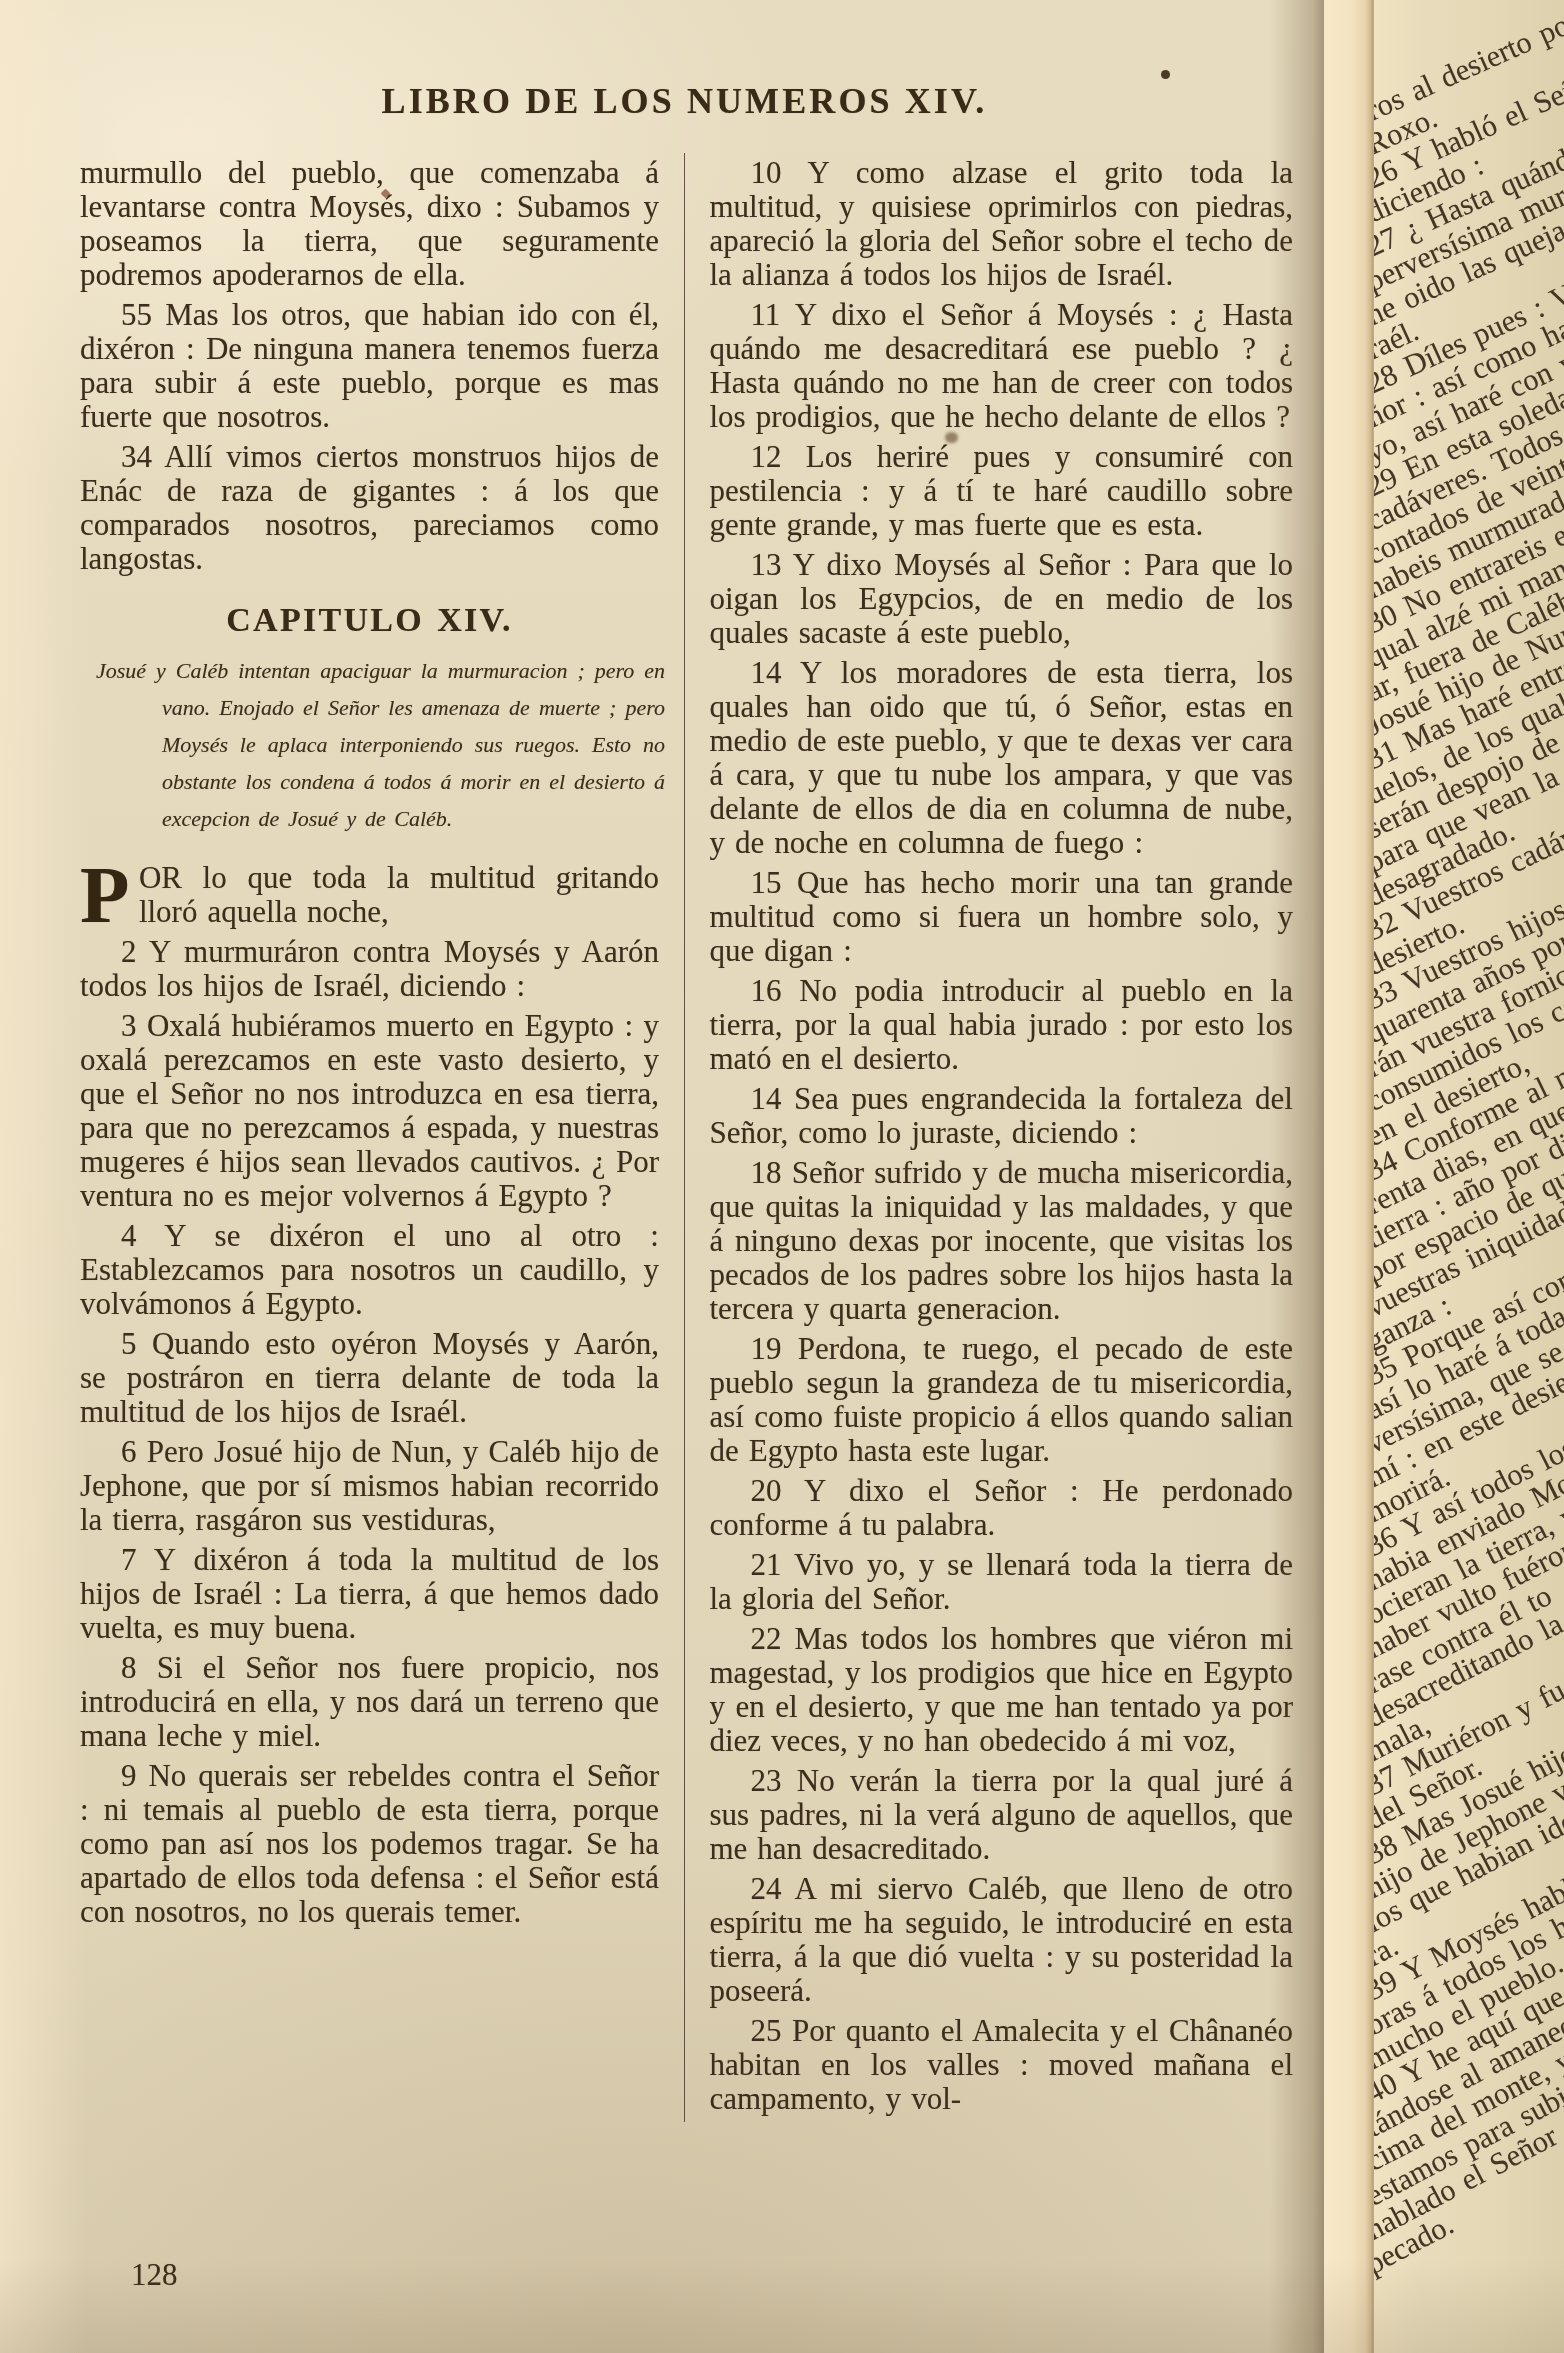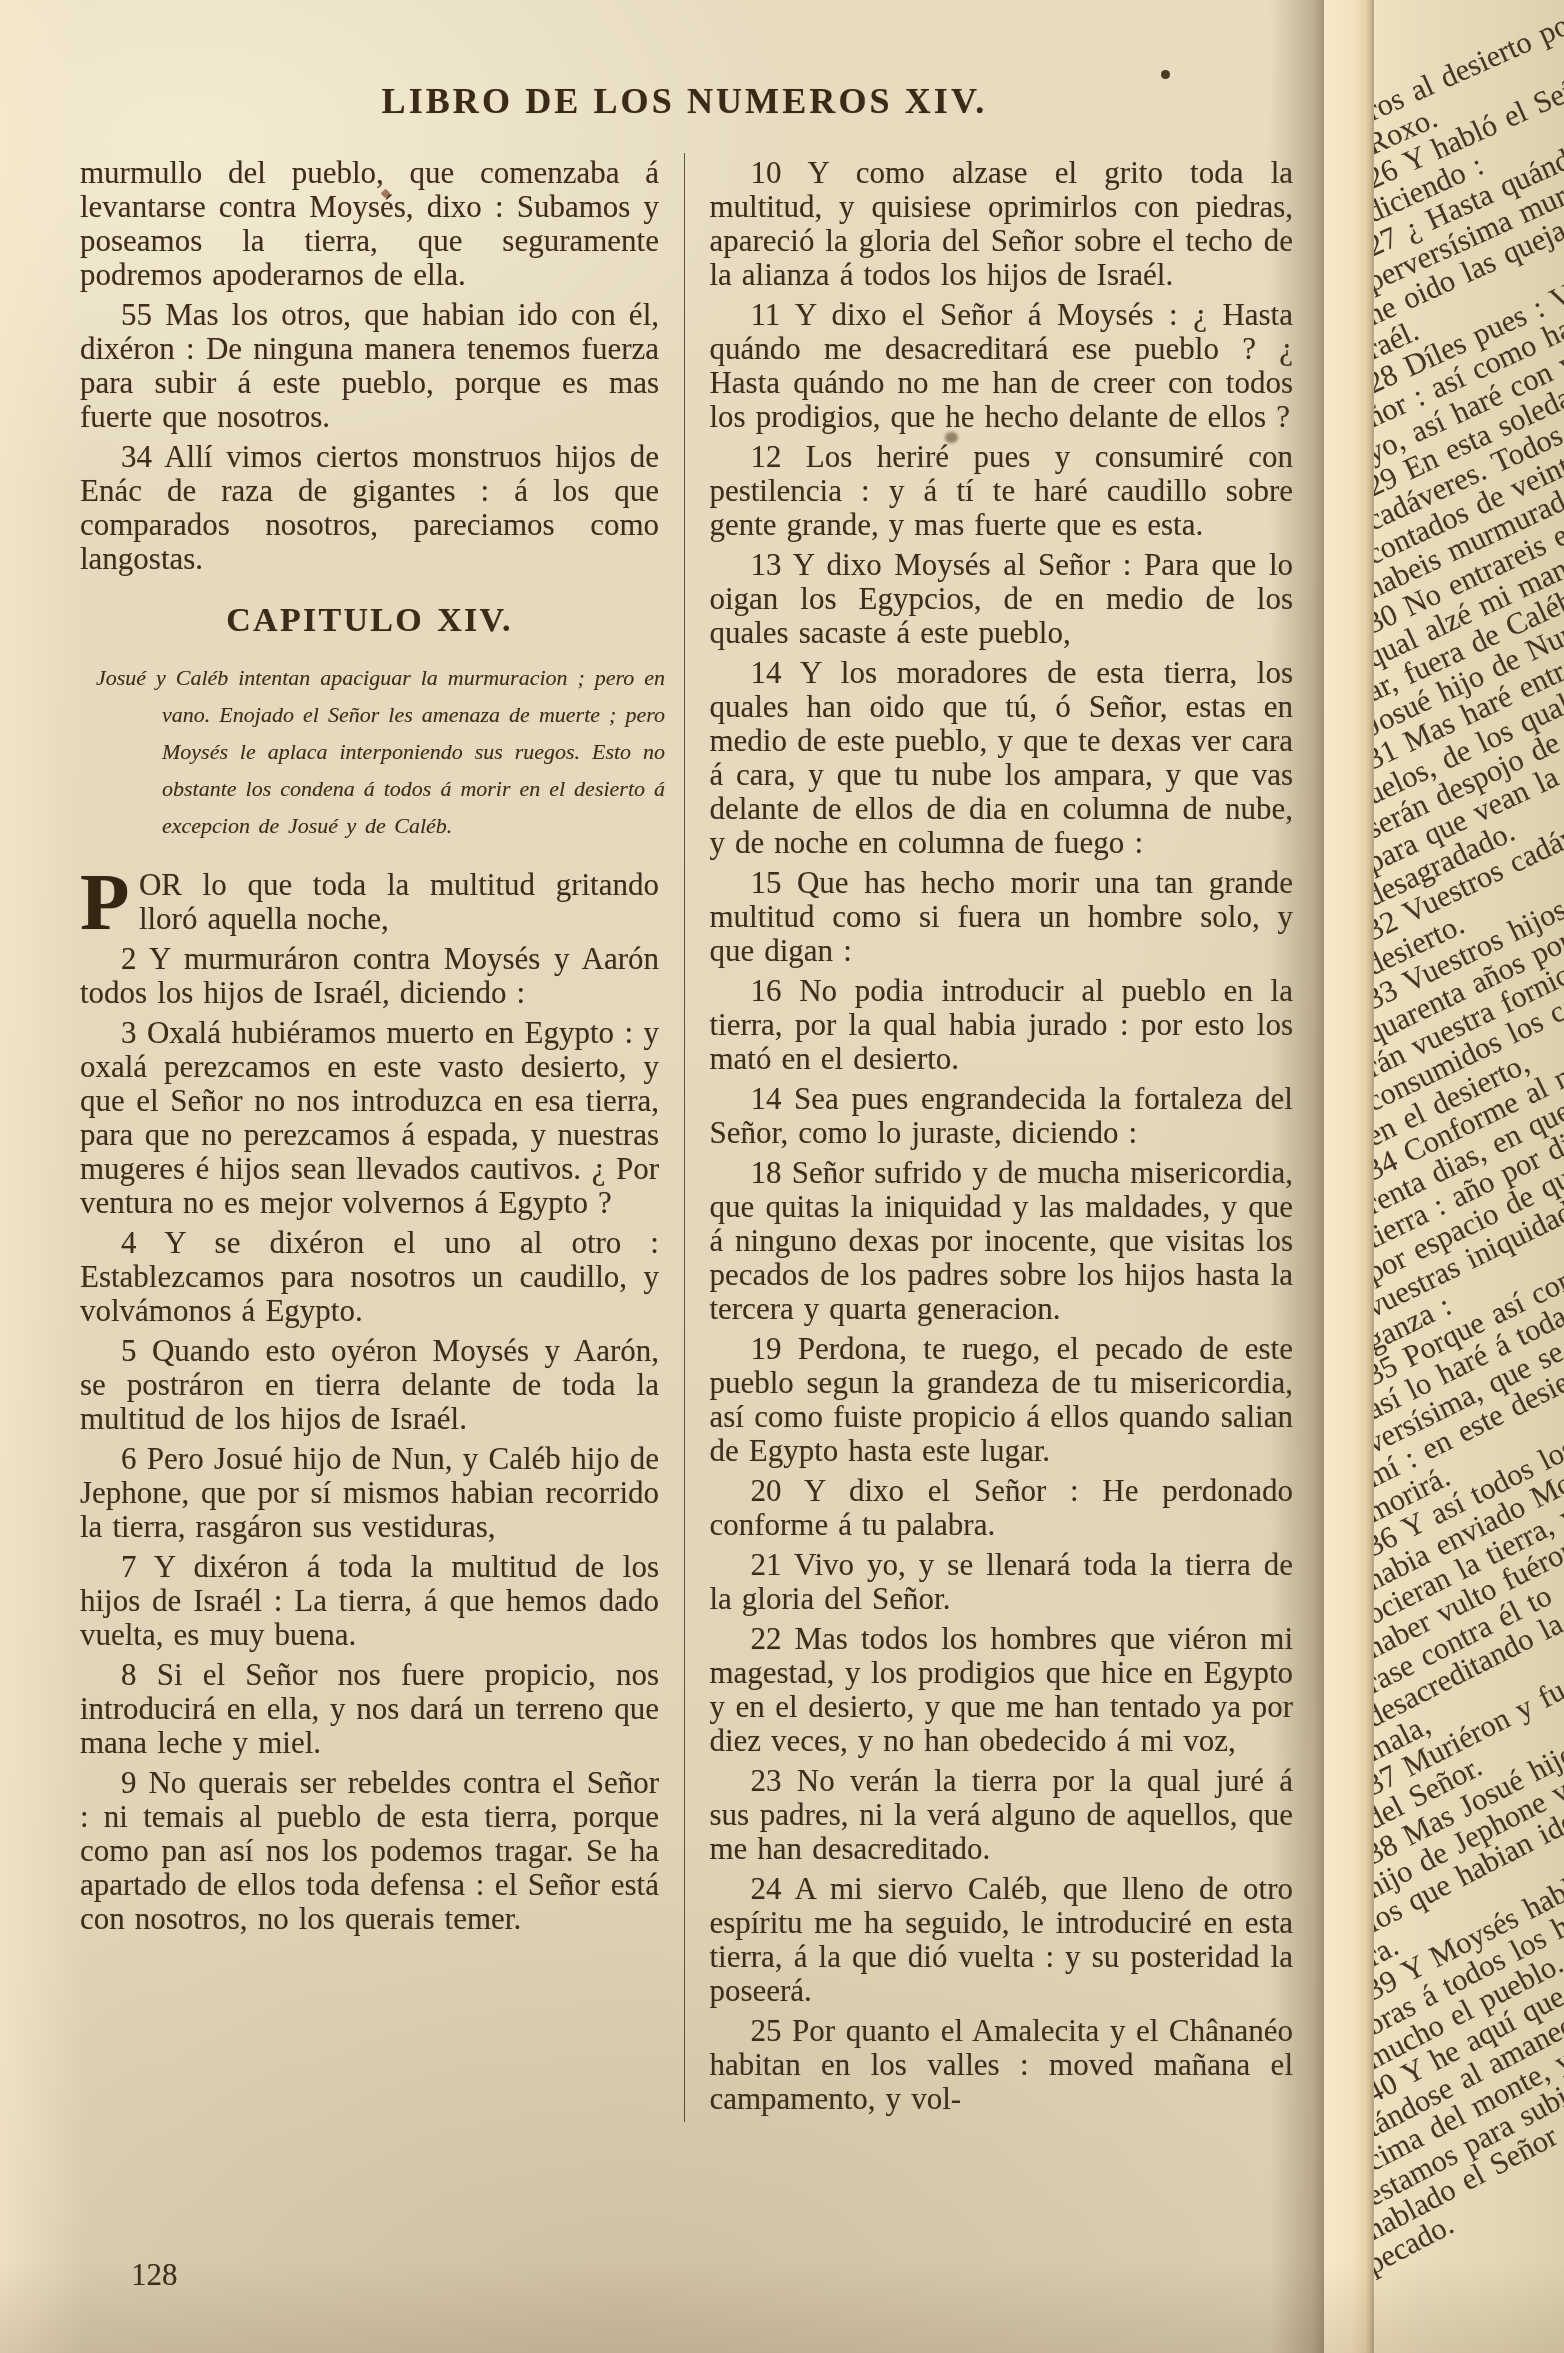--- a/index.html
+++ b/index.html
@@ -26,21 +26,21 @@
     font-size:36px;font-weight:700;letter-spacing:3.1px;color:#3a2b19;
     text-shadow:0 0 0.8px rgba(58,43,25,0.4);}
   .columns{position:absolute;left:74px;top:150px;width:1225px;display:flex;align-items:stretch;}
   .col{width:591px;flex:0 0 auto;color:#3c2d1c;font-size:31px;line-height:34px;
     text-align:justify;word-spacing:2.3px;hyphens:auto;
     text-shadow:0 0 0.8px rgba(60,44,26,0.30);}
   .col.right{flex:1 1 auto;width:auto;}
   .divider{width:2.3px;margin:3.1px 19px 0 19px;background:rgba(60,45,27,0.78);}
   .para{margin:6px;text-indent:41px;}
   .para.cont{text-indent:0;}
-  .chap{margin:27px 0 22px 0;text-align:center;font-size:34px;font-weight:700;
+  .chap{margin:27px 0 15px 0;text-align:center;font-size:34px;font-weight:700;
     letter-spacing:2.3px;text-indent:0;color:#3a2b19;}
   .summary{margin:0 0 23.5px 0;font-style:italic;font-size:22px;line-height:37px;
     margin-left:22px;padding-left:66px;text-indent:-66px;word-spacing:3.1px;}
   .para.lead{text-indent:0;}
   .dropcap{float:left;font-size:81px;line-height:67px;font-weight:700;
     margin:1.6px 9.4px 0 0;color:#342613;}
   .vnum{white-space:nowrap;}
   .page-number{position:absolute;left:131px;top:2257px;font-size:31px;color:#3c2d1c;
     text-shadow:0 0 0.8px rgba(60,44,26,0.3);}
 

